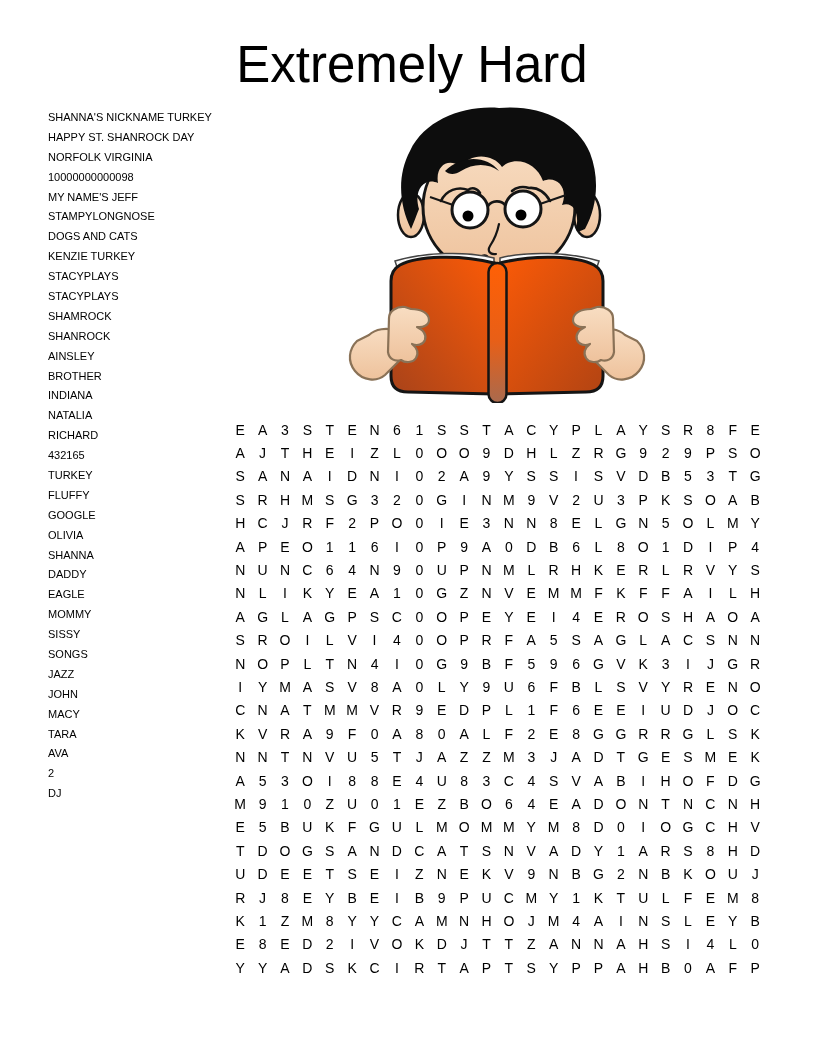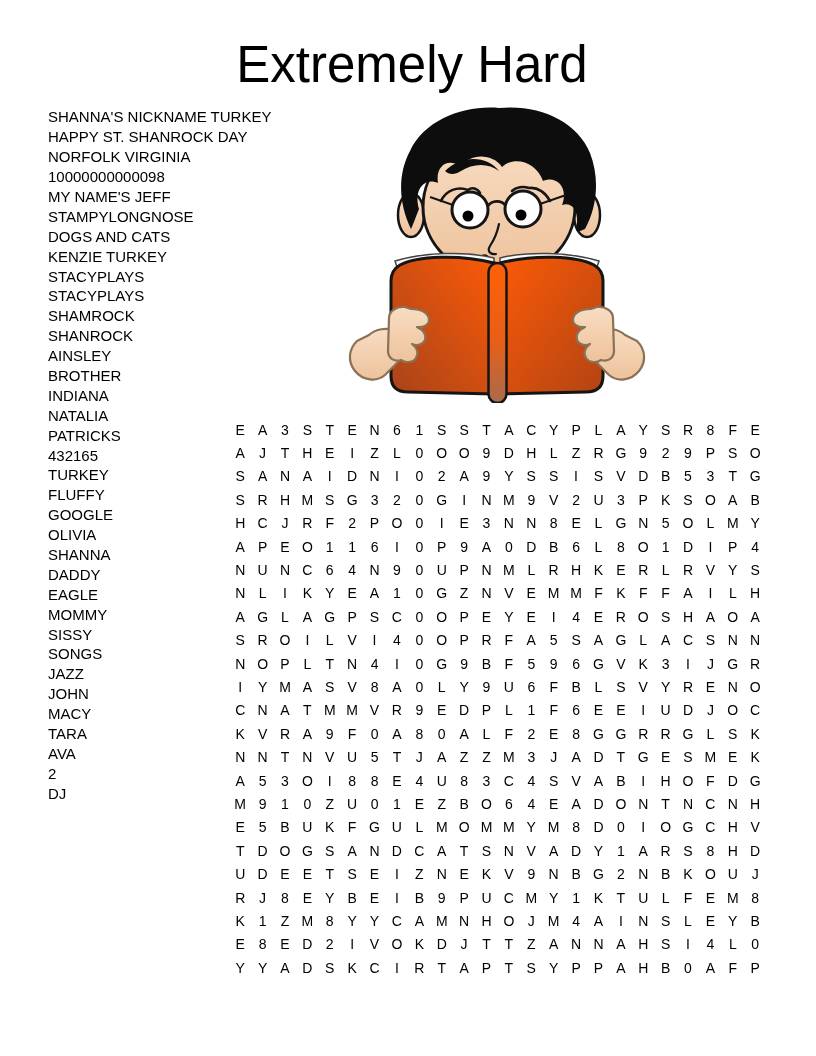--- a/index.html
+++ b/index.html
@@ -1,21 +1,21 @@
 <!DOCTYPE html>
 <html style="--page-bg: #ffffff; --text: #000000; --hair-black: #0d0d0d; --outline-black: #151515; --skin-light: #f8ddc2; --skin-dark: #eec29c; --hand-outline: #8a7257; --book-orange-light: #fb5a07; --book-orange-dark-left: #a8431a; --book-orange-dark-right: #b24413; --spine-orange-top: #ff6005; --spine-brown-bottom: #a96a4e; --page-edge-white: #fafafa;"><head>
 <meta charset="utf-8">
 <style>
   html,body{margin:0;padding:0;background:#fff;}
   body{width:816px;height:1056px;font-family:"Liberation Sans",sans-serif;color:#000;}
   .page{position:relative;width:816px;height:1056px;background:var(--page-bg,#fff);overflow:hidden;}
   .title{position:absolute;top:33px;left:0;width:816px;margin:4px;text-align:center;
          font-size:51px;font-weight:400;line-height:1.1;letter-spacing:0;}
   .word-list{position:absolute;left:48px;top:107px;}
-  .word{height:19.9px;display:flex;align-items:center;font-size:15px;white-space:nowrap;}
+  .word{height:19.9px;display:flex;align-items:center;font-size:11px;white-space:nowrap;}
   .letter-grid{position:absolute;left:229px;top:418px;display:grid;
                grid-template-columns:repeat(24,22.4px);grid-auto-rows:23.4px;}
   .cell{display:flex;align-items:center;justify-content:center;font-size:14px;}
   .illustration{position:absolute;left:347px;top:103px;width:300px;height:300px;}
 </style>
 </head>
 <body>
 
 <div class="page">
 
@@ -31,21 +31,21 @@
       <div class="word">DOGS AND CATS</div>
       <div class="word">KENZIE TURKEY</div>
       <div class="word">STACYPLAYS</div>
       <div class="word">STACYPLAYS</div>
       <div class="word">SHAMROCK</div>
       <div class="word">SHANROCK</div>
       <div class="word">AINSLEY</div>
       <div class="word">BROTHER</div>
       <div class="word">INDIANA</div>
       <div class="word">NATALIA</div>
-      <div class="word">PATRICKS</div>
+      <div class="word">RICHARD</div>
       <div class="word">432165</div>
       <div class="word">TURKEY</div>
       <div class="word">FLUFFY</div>
       <div class="word">GOOGLE</div>
       <div class="word">OLIVIA</div>
       <div class="word">SHANNA</div>
       <div class="word">DADDY</div>
       <div class="word">EAGLE</div>
       <div class="word">MOMMY</div>
       <div class="word">SISSY</div>

